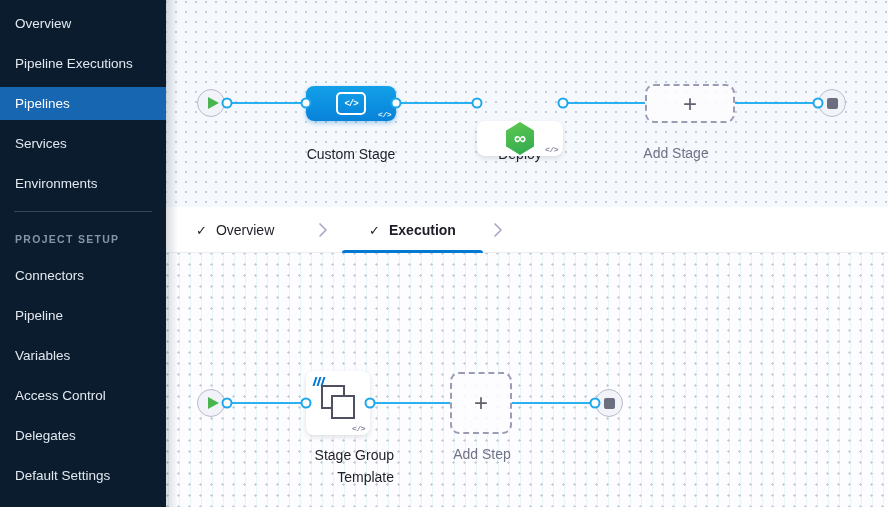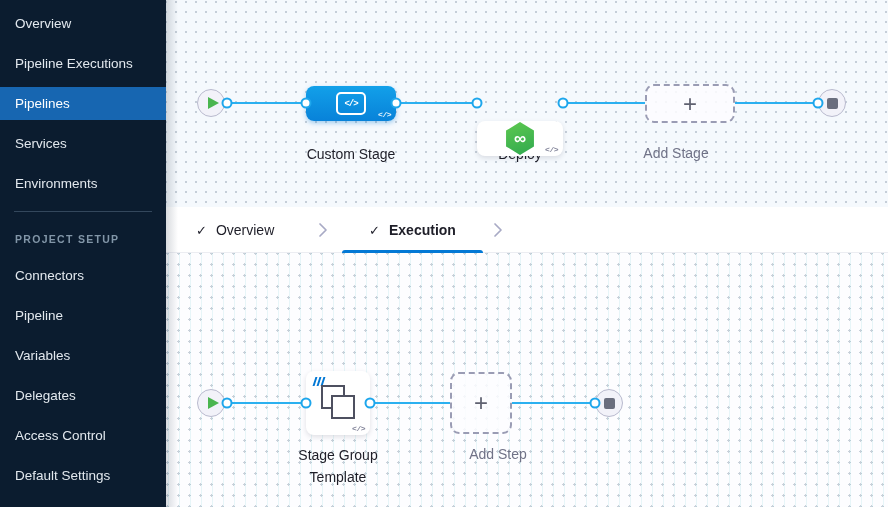--- a/index.html
+++ b/index.html
@@ -66,21 +66,21 @@
 
   .sg-icon { position:relative; width:36px; height:36px; }
   .sg-a { position:absolute; left:1px; top:0; width:24px; height:24px; border:2.5px solid #4e5060; background:transparent; }
   .sg-b { position:absolute; left:11px; top:10px; width:24px; height:24px; border:2.5px solid #4e5060; background:#ffffff; }
   .tpl-badge { position:absolute; left:8px; top:6px; display:flex; gap:2px; }
   .tpl-badge span { display:block; width:2px; height:9px; background:#0278d5; transform:skewX(-18deg); }
 
   .node-label { position:absolute; font-size:14px; color:#1e1e28; text-align:center;
                 transform:translateX(-50%); white-space:nowrap; z-index:2; }
   .node-label.muted { color:#707287; }
-  .node-label.wrap { white-space:normal; width:112px; line-height:1.55; }
+  .node-label.wrap { white-space:normal; width:112px; line-height:1.55;text-align:right; }
 
   
   .tabbar { position:absolute; left:0; top:207px; width:722px; height:46px; background:#ffffff;
             border-bottom:1px solid #ecedf2; z-index:20; }
   .tab { position:absolute; top:0; height:46px; display:flex; align-items:center; gap:9px;
          font-size:14px; color:#1e1e28; cursor:pointer; }
   .tab .check { font-size:13px; font-weight:700; color:#23232e; }
   .tab.active { font-weight:700; justify-content:center; }
   .tab.active::after { content:''; position:absolute; left:0; right:0; bottom:0; height:3px;
          background:#0278d5; border-radius:3px 3px 0 0; }
@@ -98,22 +98,22 @@
       <div class="nav-item active">Pipelines</div>
       <div class="nav-item">Services</div>
       <div class="nav-item">Environments</div>
     </div>
     <div class="sidebar-divider"></div>
     <div class="section-heading">PROJECT SETUP</div>
     <div class="nav setup-list">
       <div class="nav-item">Connectors</div>
       <div class="nav-item">Pipeline</div>
       <div class="nav-item">Variables</div>
+      <div class="nav-item">Access Control</div>
       <div class="nav-item">Delegates</div>
-      <div class="nav-item">Access Control</div>
       <div class="nav-item">Default Settings</div>
     </div>
   </div>
 
   <div class="main">
 
     <div class="canvas canvas-top">
 
       <div class="edge" style="left:61px;top:102px;width:79px"></div>
       <div class="edge" style="left:230px;top:102px;width:81px"></div>
@@ -192,21 +192,21 @@
         </div>
         <div class="code-badge on-white">&lt;/&gt;</div>
       </div>
       <div class="port" style="left:140px;top:150px"></div>
       <div class="port" style="left:204px;top:150px"></div>
       <div class="node-label wrap" style="left:172px;top:192px">Stage Group Template</div>
 
       <div class="node node-dashed" style="left:284px;top:119px;width:62px;height:62px">
         <div class="plus-glyph">+</div>
       </div>
-      <div class="node-label muted" style="left:332px;top:193px">Add Step</div>
+      <div class="node-label muted" style="left:316px;top:193px">Add Step</div>
 
       <div class="marker-circle" style="left:429px;top:136px">
         <div class="stop-sq"></div>
       </div>
       <div class="port" style="left:429px;top:150px"></div>
     </div>
 
   </div>
 </div>
 

